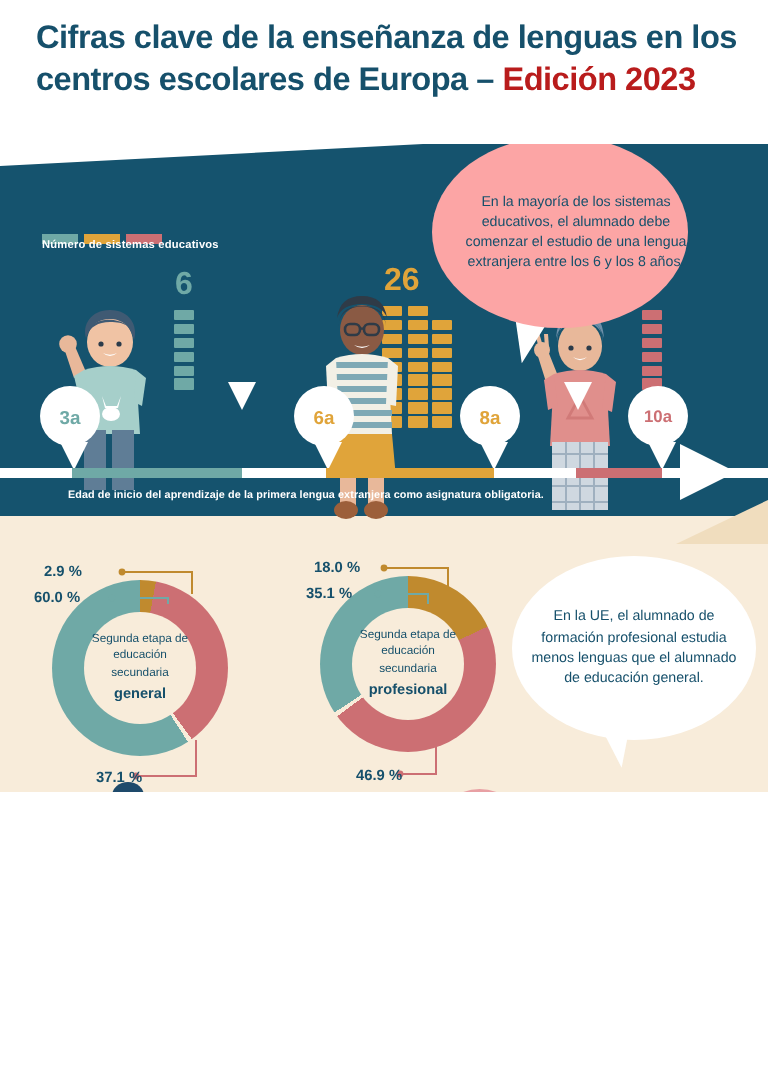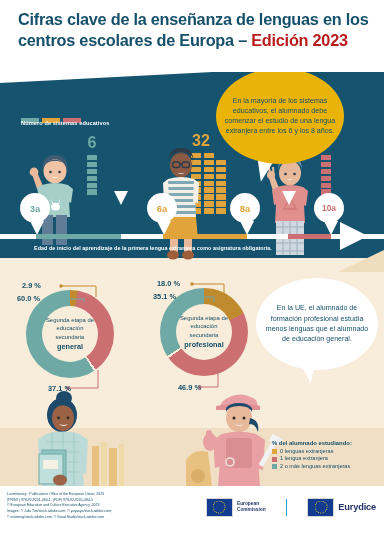--- a/index.html
+++ b/index.html
@@ -3,21 +3,21 @@
 <meta charset="utf-8">
 <style>
   html,body{margin:0;padding:0;}
   body{
     width:384px;height:539px;
     background:#ffffff;
     font-family:"Liberation Sans", sans-serif;
     overflow:hidden;
     position:relative;
   }
-  .page{position:relative;width:384px;height:539px;overflow:hidden;background:#fff;}
+  .page{position:relative;width:384px;height:396px;overflow:hidden;background:#fff;}
 
   
   .header{position:absolute;left:0;top:0;width:384px;height:72px;background:#fff;z-index:6;}
   .title{
     position:absolute;left:18px;top:9px;width:352px;
     font-size:16.3px;font-weight:bold;line-height:1.30;
     color:#16506b;letter-spacing:-0.25px;
   }
   .title .ed{color:#b91c1c;text-align:center;}
 
@@ -43,22 +43,22 @@
     position:absolute;left:0;top:0;width:100%;text-align:center;
     font-size:16px;font-weight:bold;line-height:1;
   }
   .barcols{position:absolute;top:20px;left:0;width:100%;display:flex;justify-content:center;gap:2.5px;}
   .barcol{display:flex;flex-direction:column-reverse;gap:1.5px;}
   .seg{width:10px;height:5.4px;border-radius:.5px;}
 
   
   .bubble1{
     position:absolute;left:216px;top:68px;width:128px;height:96px;
-    background:#eab308;border-radius:50%;z-index:4;
-    display:flex;align-items:center;justify-content:center;
+    background:#fca5a5;border-radius:50%;z-index:4;
+    display:flex;align-items:center;justify-content:flex-end;
   }
   .bubble1 p{
     margin:0;width:112px;text-align:center;color:#16506b;
     font-size:7.1px;line-height:1.42;font-weight:500;
   }
   .bubble1-tail{
     position:absolute;left:253px;top:152px;width:0;height:0;z-index:4;
     border-left:11px solid transparent;border-right:11px solid transparent;
     border-top:30px solid #fff;transform:rotate(12deg);
   }
@@ -260,21 +260,21 @@
             <div class="seg" style="background:#6fa9a6"></div>
           <div class="seg" style="background:#6fa9a6"></div>
             <div class="seg" style="background:#6fa9a6"></div>
           <div class="seg" style="background:#6fa9a6"></div>
             <div class="seg" style="background:#6fa9a6"></div>
         </div>
       </div>
     </div>
 
     <div class="bargroup" style="left:188px;top:70px;width:62px;">
-      <div class="barnum" style="color:#e0a43a;text-align:left;padding-left:4px;">32</div>
+      <div class="barnum" style="color:#e0a43a;text-align:left;padding-left:4px;">26</div>
       <div class="barcols" style="justify-content:flex-start;padding-left:3px;">
         <div class="barcol">
           <div class="seg" style="background:#e0a43a"></div>
             <div class="seg" style="background:#e0a43a"></div>
           <div class="seg" style="background:#e0a43a"></div>
             <div class="seg" style="background:#e0a43a"></div>
           <div class="seg" style="background:#e0a43a"></div>
             <div class="seg" style="background:#e0a43a"></div>
           <div class="seg" style="background:#e0a43a"></div>
             <div class="seg" style="background:#e0a43a"></div>

